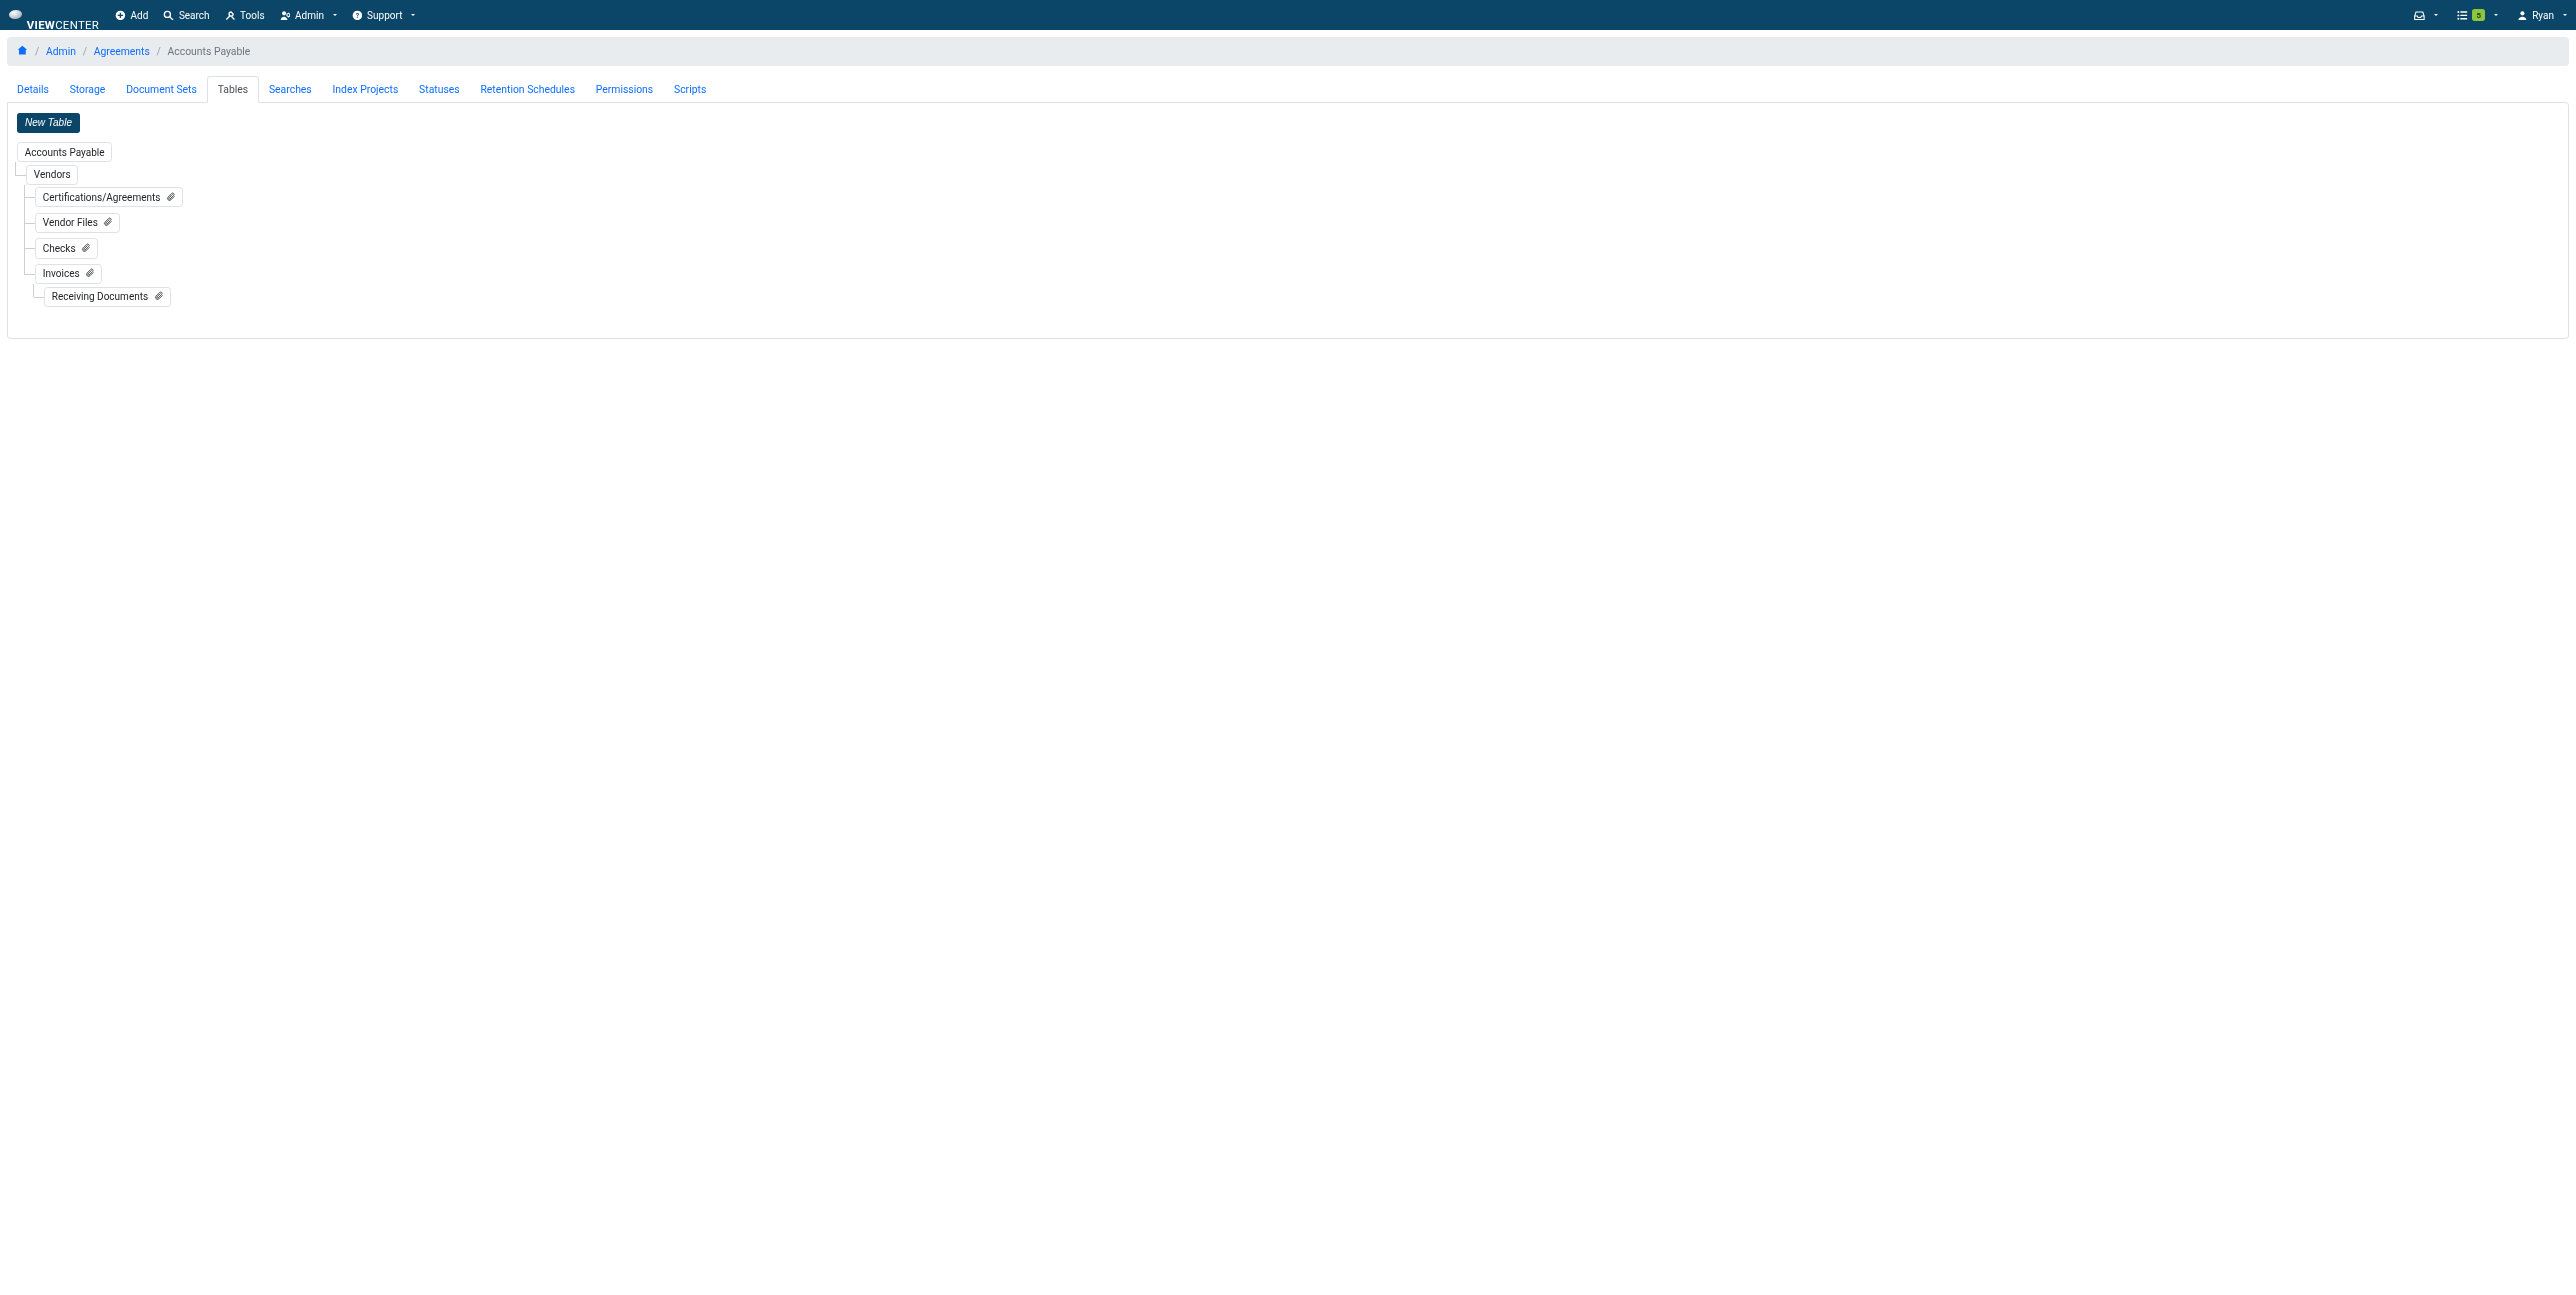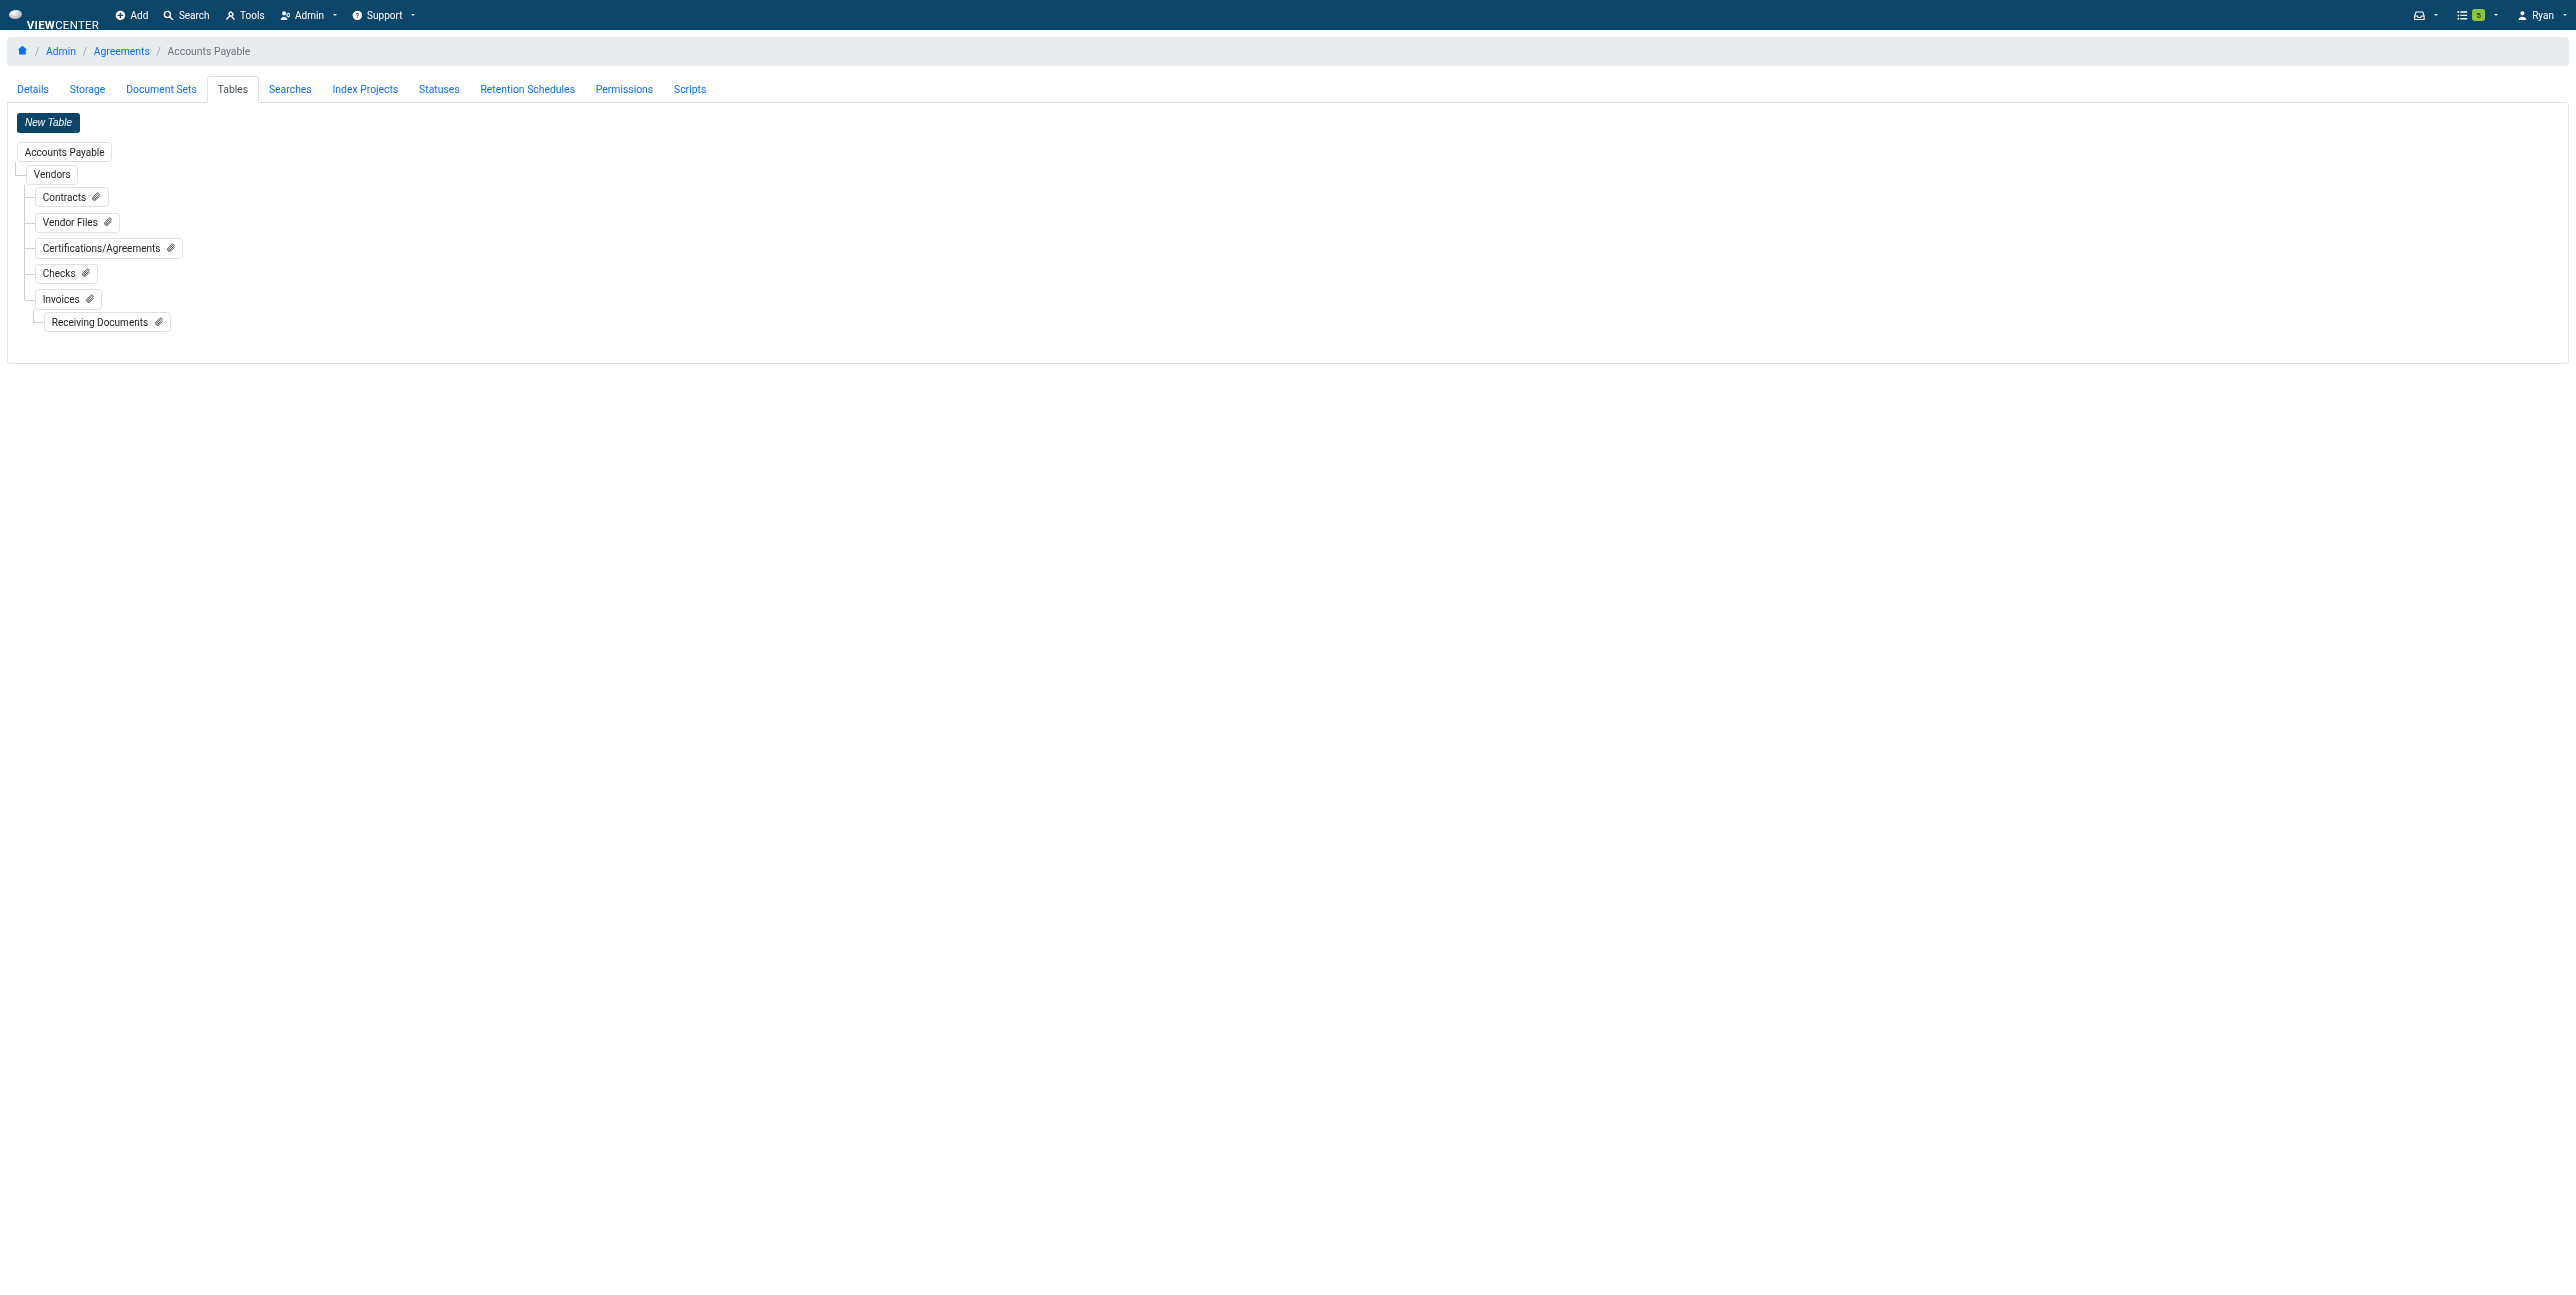--- a/index.html
+++ b/index.html
@@ -291,37 +291,29 @@
           <span>Accounts Payable</span>
         </span>
         <ul>
           <li>
             <span class="node">
               <span>Vendors</span>
             </span>
             <ul>
               <li>
                 <span class="node">
-                  <span>Contracts</span>
+                  <span>Certifications/Agreements</span>
                   <span class="clip"><svg viewBox="0 0 14 14" width="9.4" height="9.4">
                         <use href="#sym-paperclip"></use>
                       </svg></span>
                 </span>
               </li>
               <li>
                 <span class="node">
                   <span>Vendor Files</span>
-                  <span class="clip"><svg viewBox="0 0 14 14" width="9.4" height="9.4">
-                        <use href="#sym-paperclip"></use>
-                      </svg></span>
-                </span>
-              </li>
-              <li>
-                <span class="node">
-                  <span>Certifications/Agreements</span>
                   <span class="clip"><svg viewBox="0 0 14 14" width="9.4" height="9.4">
                         <use href="#sym-paperclip"></use>
                       </svg></span>
                 </span>
               </li>
               <li>
                 <span class="node">
                   <span>Checks</span>
                   <span class="clip"><svg viewBox="0 0 14 14" width="9.4" height="9.4">
                         <use href="#sym-paperclip"></use>

